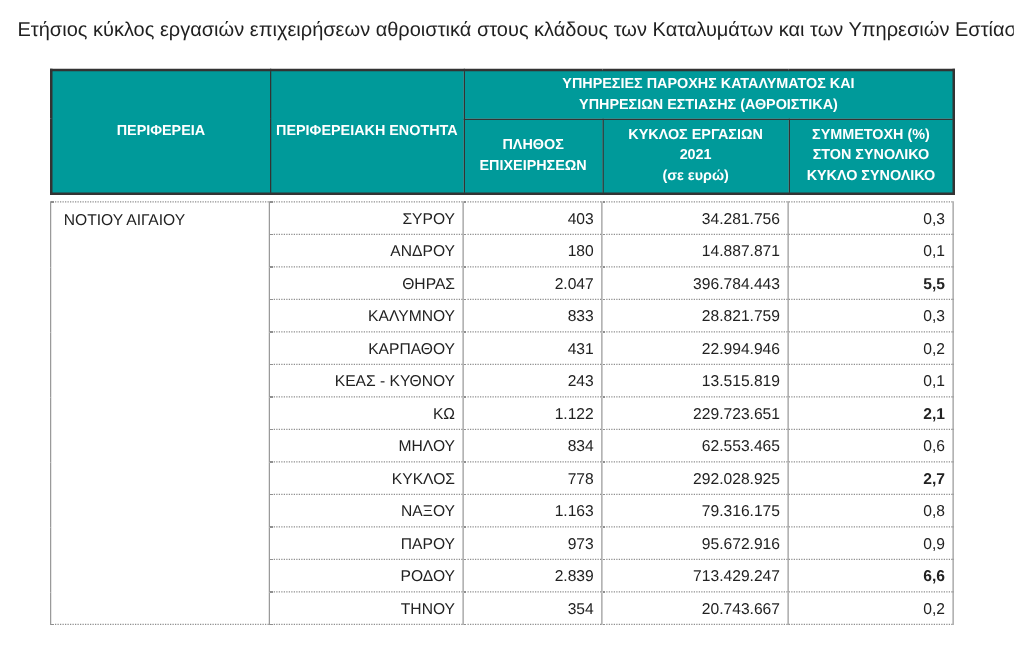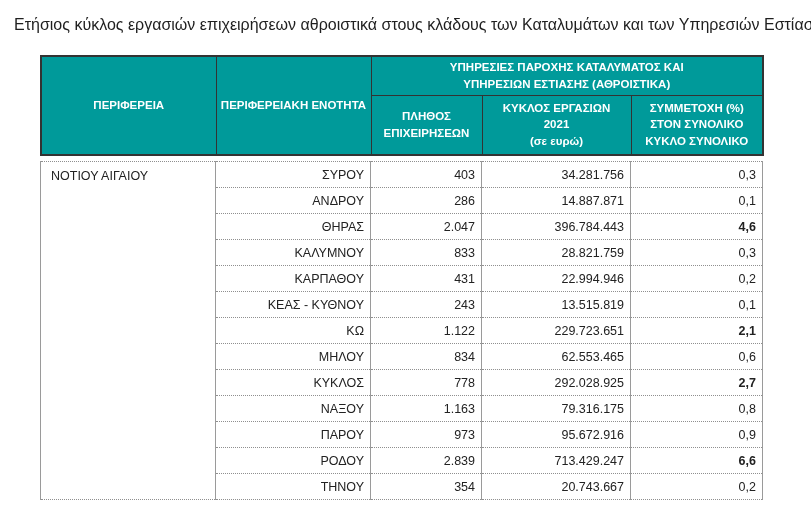--- a/index.html
+++ b/index.html
@@ -115,29 +115,29 @@
     <tbody>
         <tr>
       <td class="region-cell" rowspan="13">ΝΟΤΙΟΥ ΑΙΓΑΙΟΥ</td>
       <td class="unit-cell">ΣΥΡΟΥ</td>
       <td class="num-cell">403</td>
       <td class="num-cell">34.281.756</td>
       <td class="num-cell share-cell">0,3</td>
     </tr>
     <tr>
       <td class="unit-cell">ΑΝΔΡΟΥ</td>
-      <td class="num-cell">286</td>
+      <td class="num-cell">180</td>
       <td class="num-cell">14.887.871</td>
       <td class="num-cell share-cell">0,1</td>
     </tr>
     <tr>
       <td class="unit-cell">ΘΗΡΑΣ</td>
       <td class="num-cell">2.047</td>
       <td class="num-cell">396.784.443</td>
-      <td class="num-cell share-cell bold">4,6</td>
+      <td class="num-cell share-cell bold">5,5</td>
     </tr>
     <tr>
       <td class="unit-cell">ΚΑΛΥΜΝΟΥ</td>
       <td class="num-cell">833</td>
       <td class="num-cell">28.821.759</td>
       <td class="num-cell share-cell">0,3</td>
     </tr>
     <tr>
       <td class="unit-cell">ΚΑΡΠΑΘΟΥ</td>
       <td class="num-cell">431</td>

